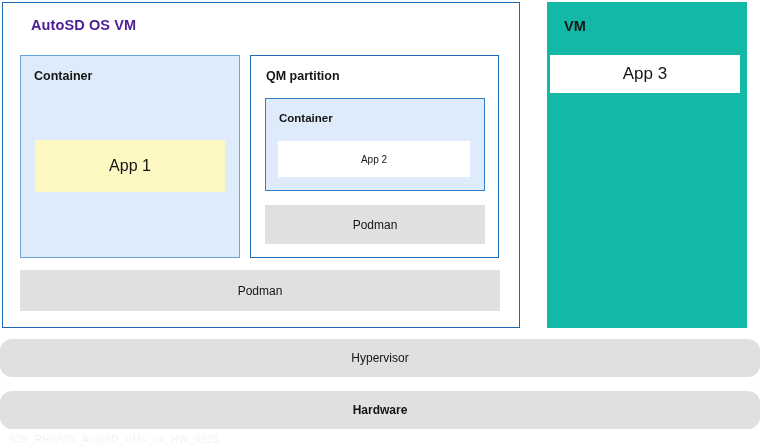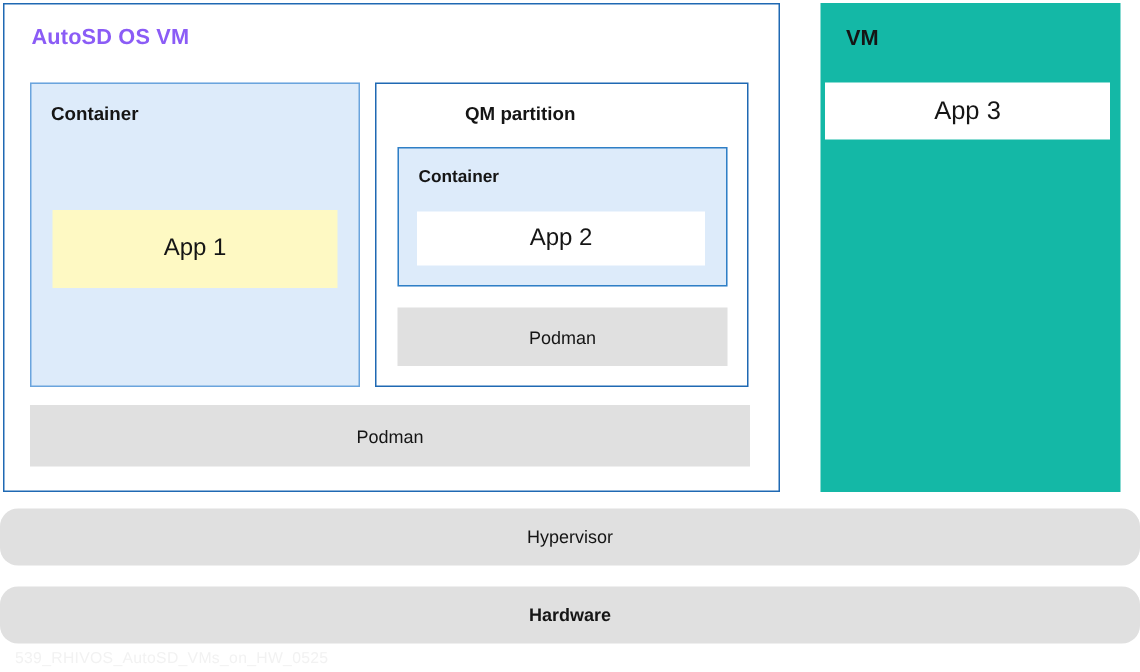--- a/index.html
+++ b/index.html
@@ -28,25 +28,25 @@
 
   
   .autosd-vm {
     left: 2px; top: 2px;
     width: 518px; height: 326px;
     background: #ffffff;
     border: 1px solid #1f69b3;
   }
   .autosd-title {
     position: absolute;
-    left: 18px; top: 14px;
+    left: 28px; top: 14px;
     font-size: 14.5px;
     font-weight: bold;
     letter-spacing: 0.1px;
-    color: #8b5cf6;
+    color: #4c1d95;
   }
 
   
   .container-left {
     left: 20px; top: 55px;
     width: 220px; height: 203px;
     background: #ddebfa;
     border: 1px solid #6aa4dd;
   }
   .container-left-title {
@@ -72,21 +72,20 @@
     width: 249px; height: 203px;
     background: #ffffff;
     border: 1px solid #1f69b3;
   }
   .qm-title {
     position: absolute;
     left: 15px; top: 13px;
     font-size: 12.5px;
     font-weight: bold;
     color: #151515;
-    margin-left: 44px;
   }
   .container-inner {
     left: 265px; top: 98px;
     width: 220px; height: 93px;
     background: #ddebfa;
     border: 1px solid #2f7fc6;
   }
   .container-inner-title {
     position: absolute;
     left: 13px; top: 13px;
@@ -94,21 +93,21 @@
     font-weight: bold;
     color: #151515;
   }
   .app2 {
     left: 278px; top: 141px;
     width: 192px; height: 36px;
     background: #ffffff;
     display: flex;
     align-items: center;
     justify-content: center;
-    font-size: 16px;
+    font-size: 10px;
   }
 
   
   .podman-inner {
     left: 265px; top: 205px;
     width: 220px; height: 39px;
     background: #e0e0e0;
     display: flex;
     align-items: center;
     justify-content: center;

